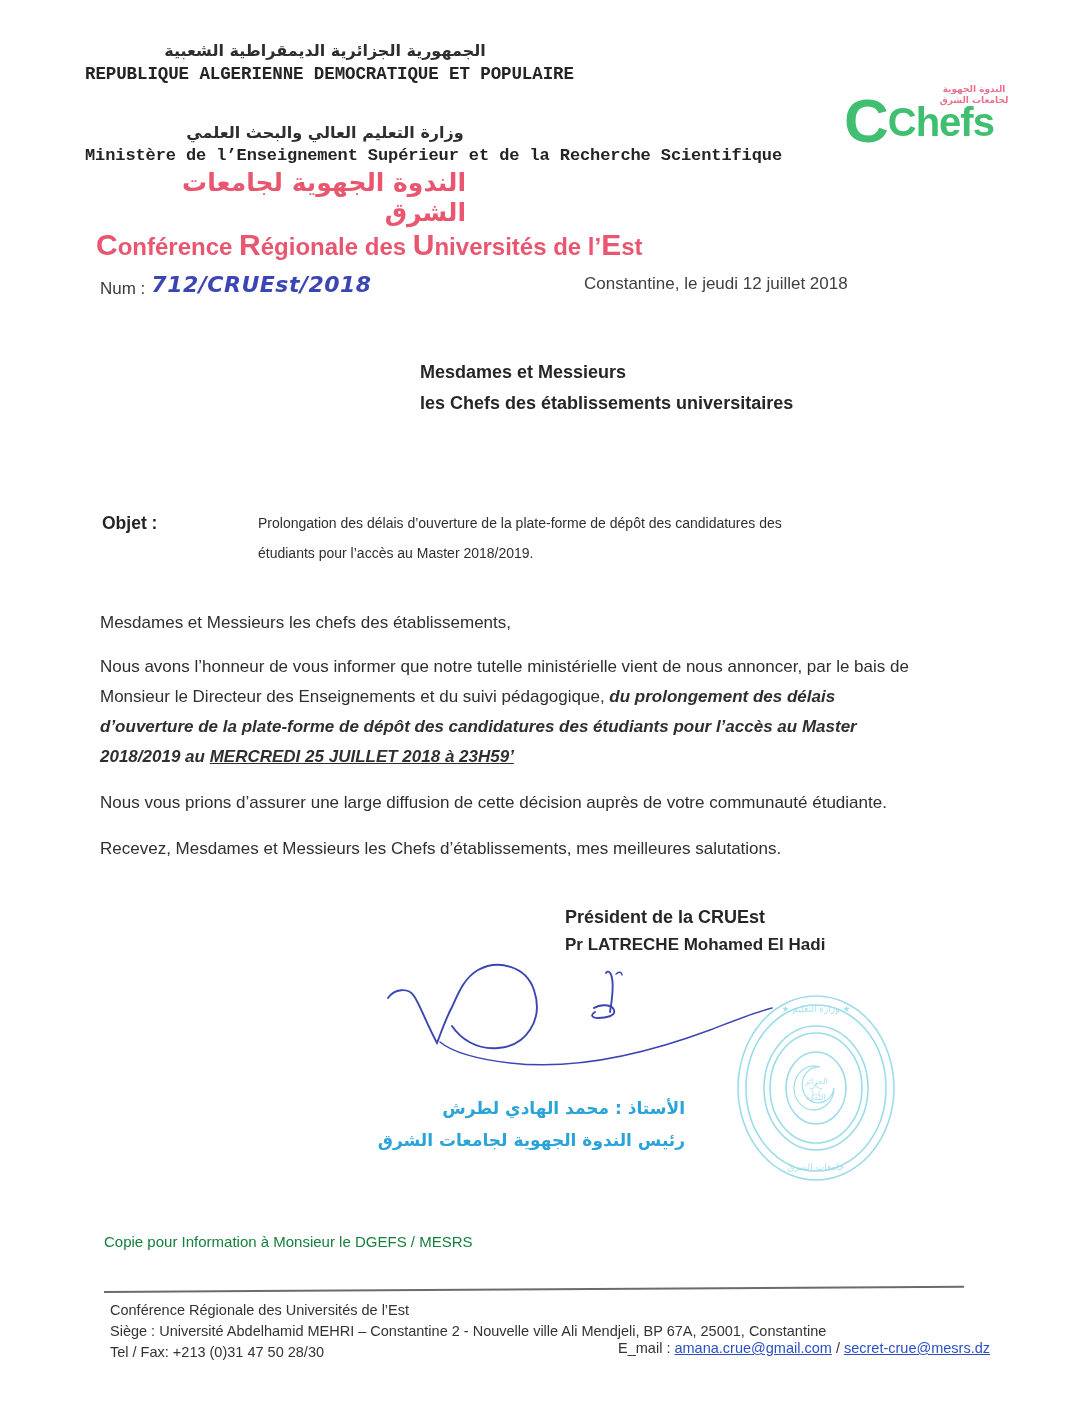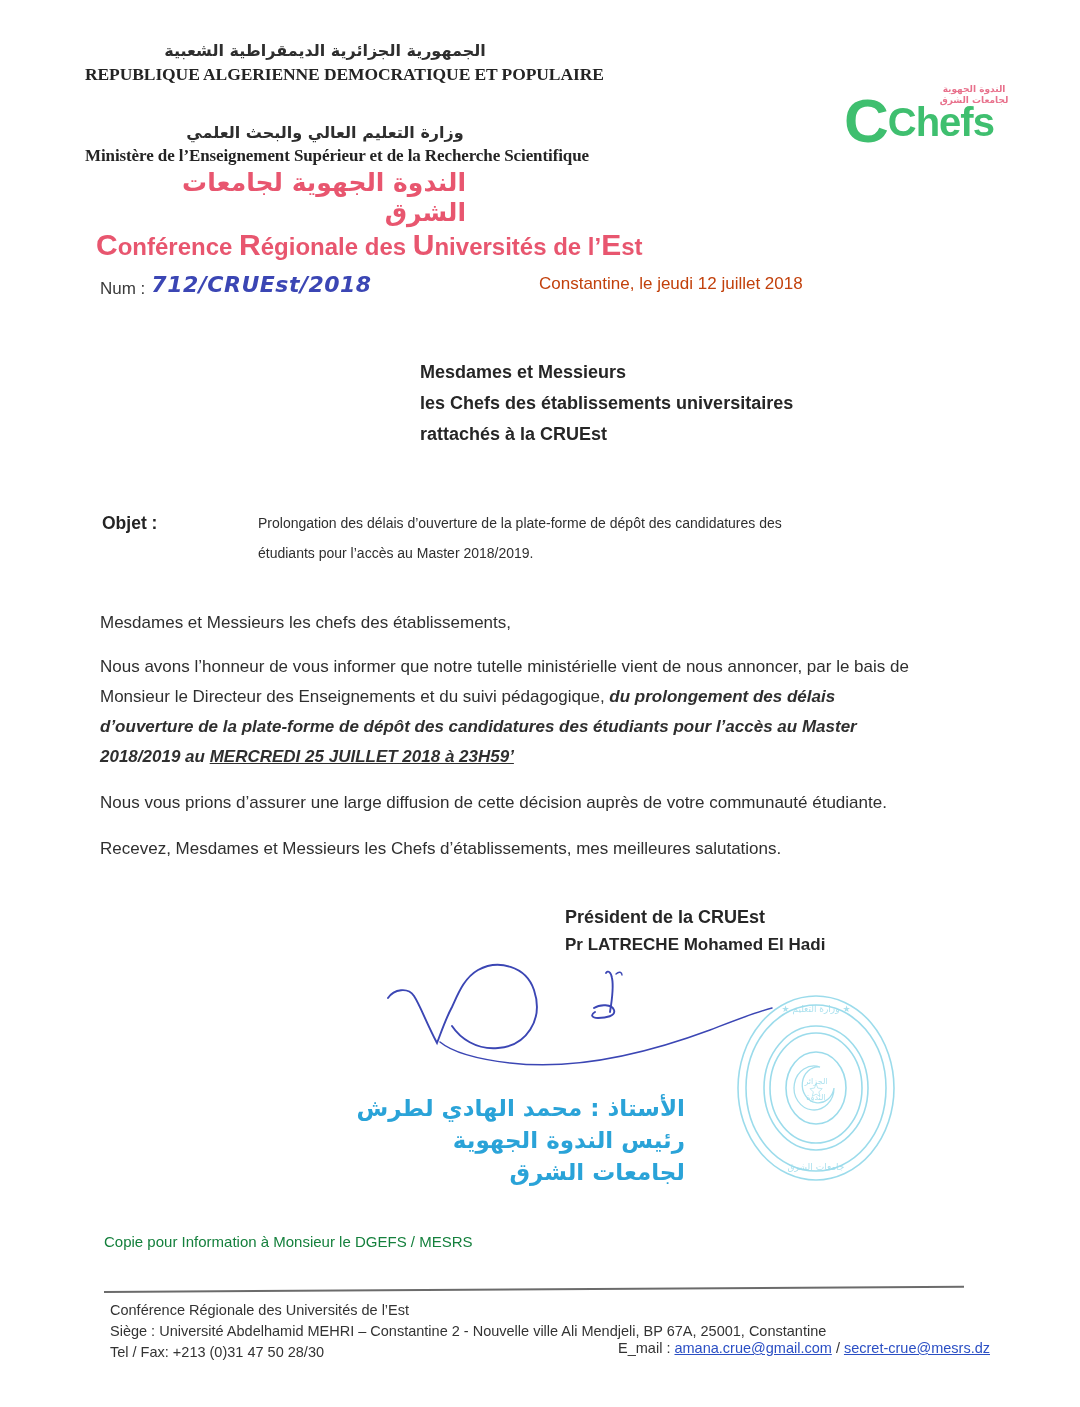--- a/index.html
+++ b/index.html
@@ -39,21 +39,21 @@
     text-align: center;
     font-size: 16px;
     line-height: 22px;
     color: #2e2e2e;
     font-weight: 600;
     letter-spacing: 0.3px;
     width: 480px;
   }
   .ar-line.ar2 { width: 480px; margin-top: 36px; }
   .fr-line {
-    font-family: Liberation Serif, serif;
+    font-family: Liberation Mono, monospace;
     font-weight: bold;
     font-size: 17.5px;
     line-height: 24px;
     color: #242424;
     letter-spacing: -0.1px;
     white-space: nowrap;
   }
   .fr-line.sub { font-size: 17px; }
 
   
@@ -138,24 +138,24 @@
     font-size: 22px;
     font-style: italic;
     font-weight: 600;
     letter-spacing: 0.5px;
     margin-left: 6px;
     position: relative;
     top: -2px;
   }
   .dateline {
     position: absolute;
-    left: 539px;
+    left: 584px;
     top: 274px;
     font-size: 17px;
-    color: #c2410c;
+    color: #404040;
   }
 
   
   .recipient {
     position: absolute;
     left: 420px;
     top: 357px;
     font-weight: bold;
     font-size: 18px;
     line-height: 31px;
@@ -226,21 +226,21 @@
   
   .sig-arabic {
     position: absolute;
     left: 355px;
     top: 1092px;
     width: 330px;
     direction: rtl;
     text-align: right;
     font-family: "DejaVu Sans", sans-serif;
     font-weight: bold;
-    font-size: 23px;
+    font-size: 17px;
     line-height: 32px;
     color: #2aa3d8;
   }
 
   
   .stamp {
     position: absolute;
     left: 716px;
     top: 988px;
     width: 200px;
@@ -322,21 +322,20 @@
   </div>
 
   <div class="numline">
     <span>Num :</span><span class="num-hand">712/CRUEst/2018</span>
   </div>
   <div class="dateline">Constantine, le jeudi 12 juillet 2018</div>
 
   <div class="recipient">
     <div>Mesdames et Messieurs</div>
     <div>les Chefs des établissements universitaires</div>
-    <div>rattachés à la CRUEst</div>
   </div>
 
   <div class="objet-label">Objet :</div>
   <div class="objet-body">
     <div>Prolongation des délais d’ouverture de la plate-forme de dépôt des candidatures des</div>
     <div>étudiants pour l’accès au Master 2018/2019.</div>
   </div>
 
   <div class="body-text">
     <p class="tight">Mesdames et Messieurs les chefs des établissements,</p>

